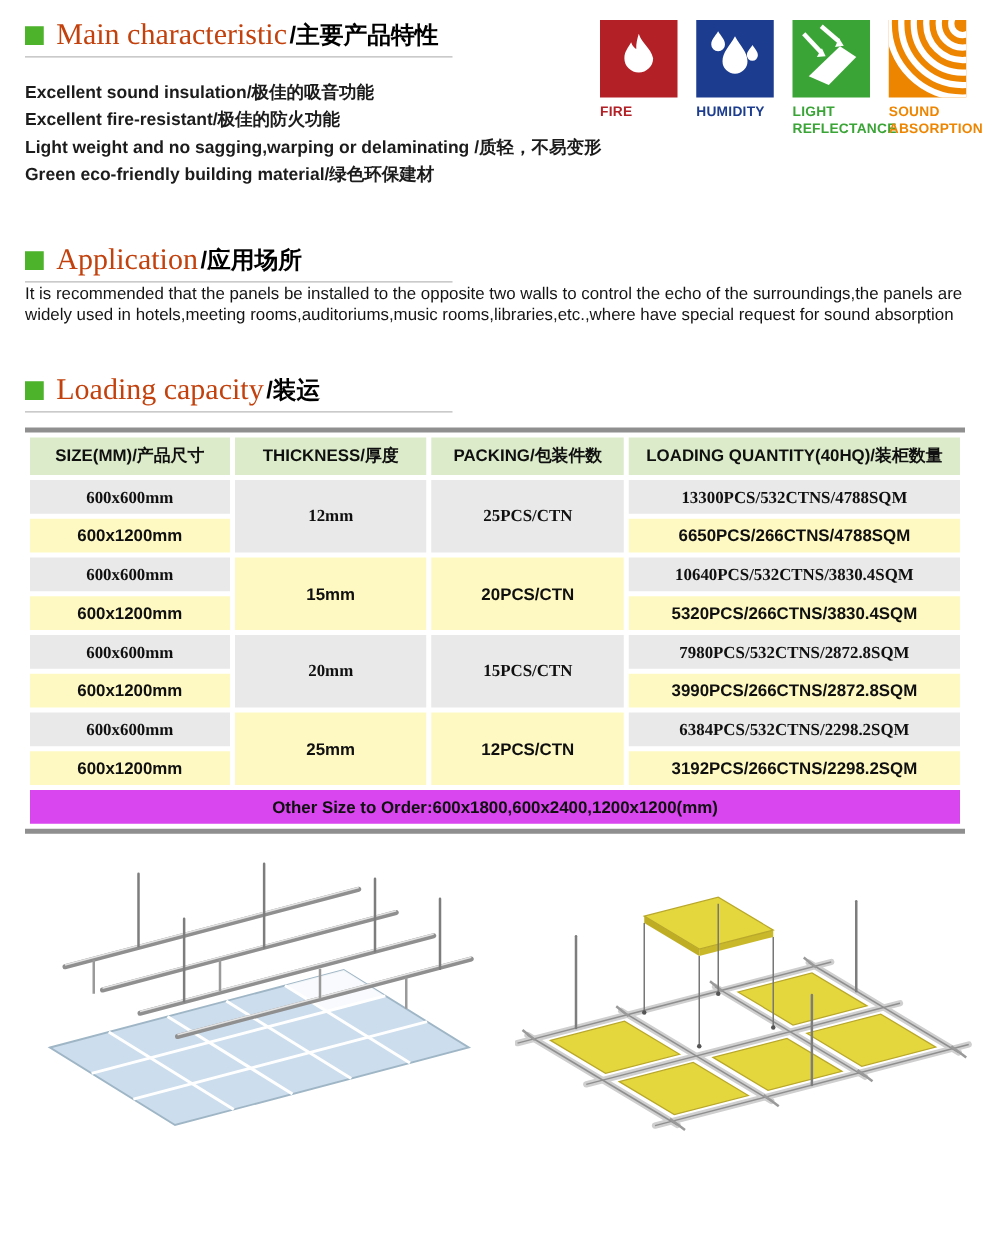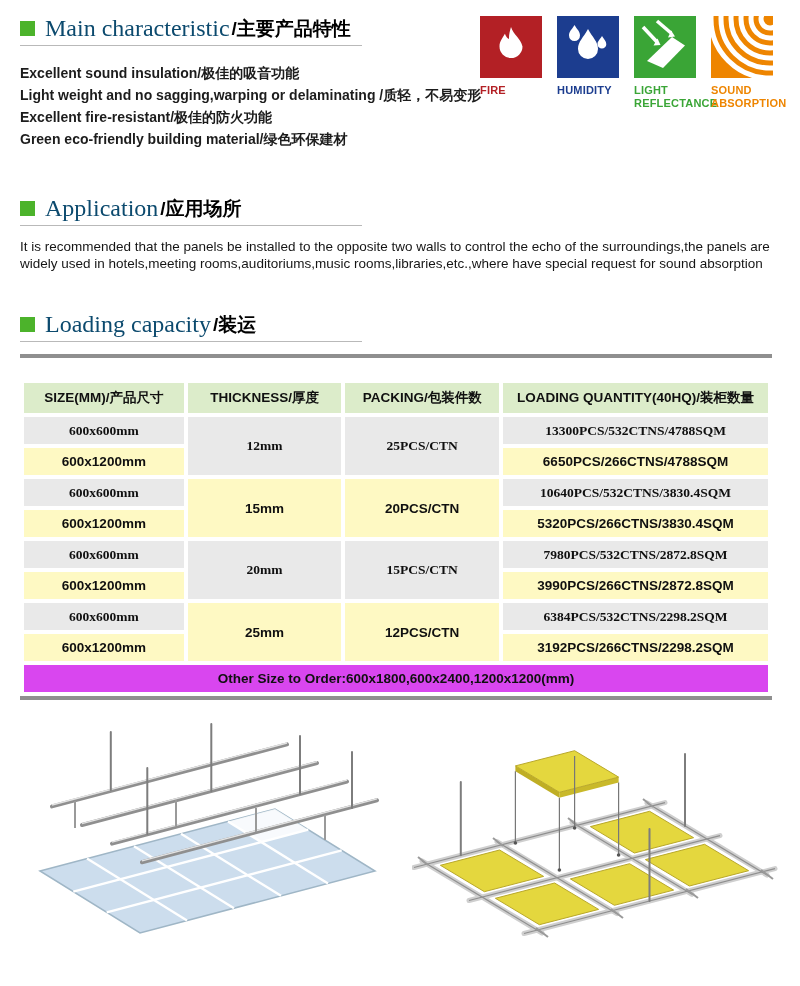--- a/index.html
+++ b/index.html
@@ -9,47 +9,47 @@
   }
   .page { padding:16px 20px 0 20px; }
 
   
   .sec-head {
     display:flex; align-items:center; gap:10px;
     width:342px; padding-bottom:5px; border-bottom:1px solid #b9b9b9;
   }
   .bullet { width:15px; height:15px; background:#4cb32b; flex:0 0 auto; }
   .sec-title-en {
-    font-family:"Liberation Serif", serif; font-size:24px; color:#0c4a6e;
+    font-family:"Liberation Serif", serif; font-size:24px; color:#c2410c;
     line-height:1; white-space:nowrap;
   }
   .sec-title-zh {
     font-size:19px; font-weight:bold; color:#000; line-height:1; white-space:nowrap;
   }
 
   
   .sec-main { display:flex; }
   .sec-main-left { width:460px; flex:0 0 auto; }
   .features { margin-top:16px; }
   .feature-line { font-size:14px; font-weight:bold; line-height:22px; color:#1c1c1c; white-space:nowrap; }
   .badges { display:flex; gap:13px; }
   .badge { width:64px; flex:0 0 auto; }
   .badge-square { width:62px; height:62px; display:block; }
   .badge-square svg { display:block; }
   .badge-label { font-size:11px; font-weight:bold; line-height:1.2; margin-top:6px; letter-spacing:0.2px; }
 
   
   .sec-app { margin-top:46px; }
-  .app-body { margin-top:12px; font-size:13.5px; line-height:17px; color:#151515; width:760px; }
+  .app-body { font-size:13.5px; line-height:17px; color:#151515; width:760px; }
   .app-body p { margin:0; }
 
   
   .sec-load { margin-top:40px; }
   .cap-table-wrap { margin-top:12px; width:752px; border-top:4px solid #8f8f8f; border-bottom:4px solid #8f8f8f; }
-  table.cap { border-collapse:separate; border-spacing:4px 4px; width:100%; table-layout:fixed;margin-top:21px; }
+  table.cap { border-collapse:separate; border-spacing:4px 4px; width:100%; table-layout:fixed; }
   table.cap th {
     background:#dcecca; font-size:13.5px; font-weight:bold; color:#101010;
     height:30px; text-align:center; padding:0 2px;
   }
   table.cap td {
     font-size:13.5px; font-weight:bold; color:#101010;
     height:27px; text-align:center; padding:0 2px;
   }
   td.gray { background:#e9e9e9;font-family:Liberation Serif, serif; }
   td.green { background:#fef9c3; }
@@ -66,22 +66,22 @@
 
   <div class="sec-main">
     <div class="sec-main-left">
       <div class="sec-head">
         <span class="bullet"></span>
         <span class="sec-title-en">Main characteristic</span>
         <span class="sec-title-zh" style="margin-left:-8px;">/主要产品特性</span>
       </div>
       <div class="features">
         <div class="feature-line">Excellent sound insulation/极佳的吸音功能</div>
+        <div class="feature-line">Excellent fire-resistant/极佳的防火功能</div>
         <div class="feature-line">Light weight and no sagging,warping or delaminating /质轻，不易变形</div>
-        <div class="feature-line">Excellent fire-resistant/极佳的防火功能</div>
         <div class="feature-line">Green eco-friendly building material/绿色环保建材</div>
       </div>
     </div>
 
     <div class="badges">
       <div class="badge">
         <span class="badge-square" style="background: rgb(179, 32, 37);">
           <svg width="62" height="62" viewBox="0 0 62 62">
             <path fill="#ffffff" d="M31,11 c2.5,8 9.5,11 11.5,19.5 a11.5,11.5 0 1 1 -23,0 c0,-5.5 3.2,-8.6 5.4,-12.8 c1,3.2 3,4.8 4.1,5.4 c-0.2,-4.2 0.8,-8 2,-12.1 z"></path>
           </svg>

